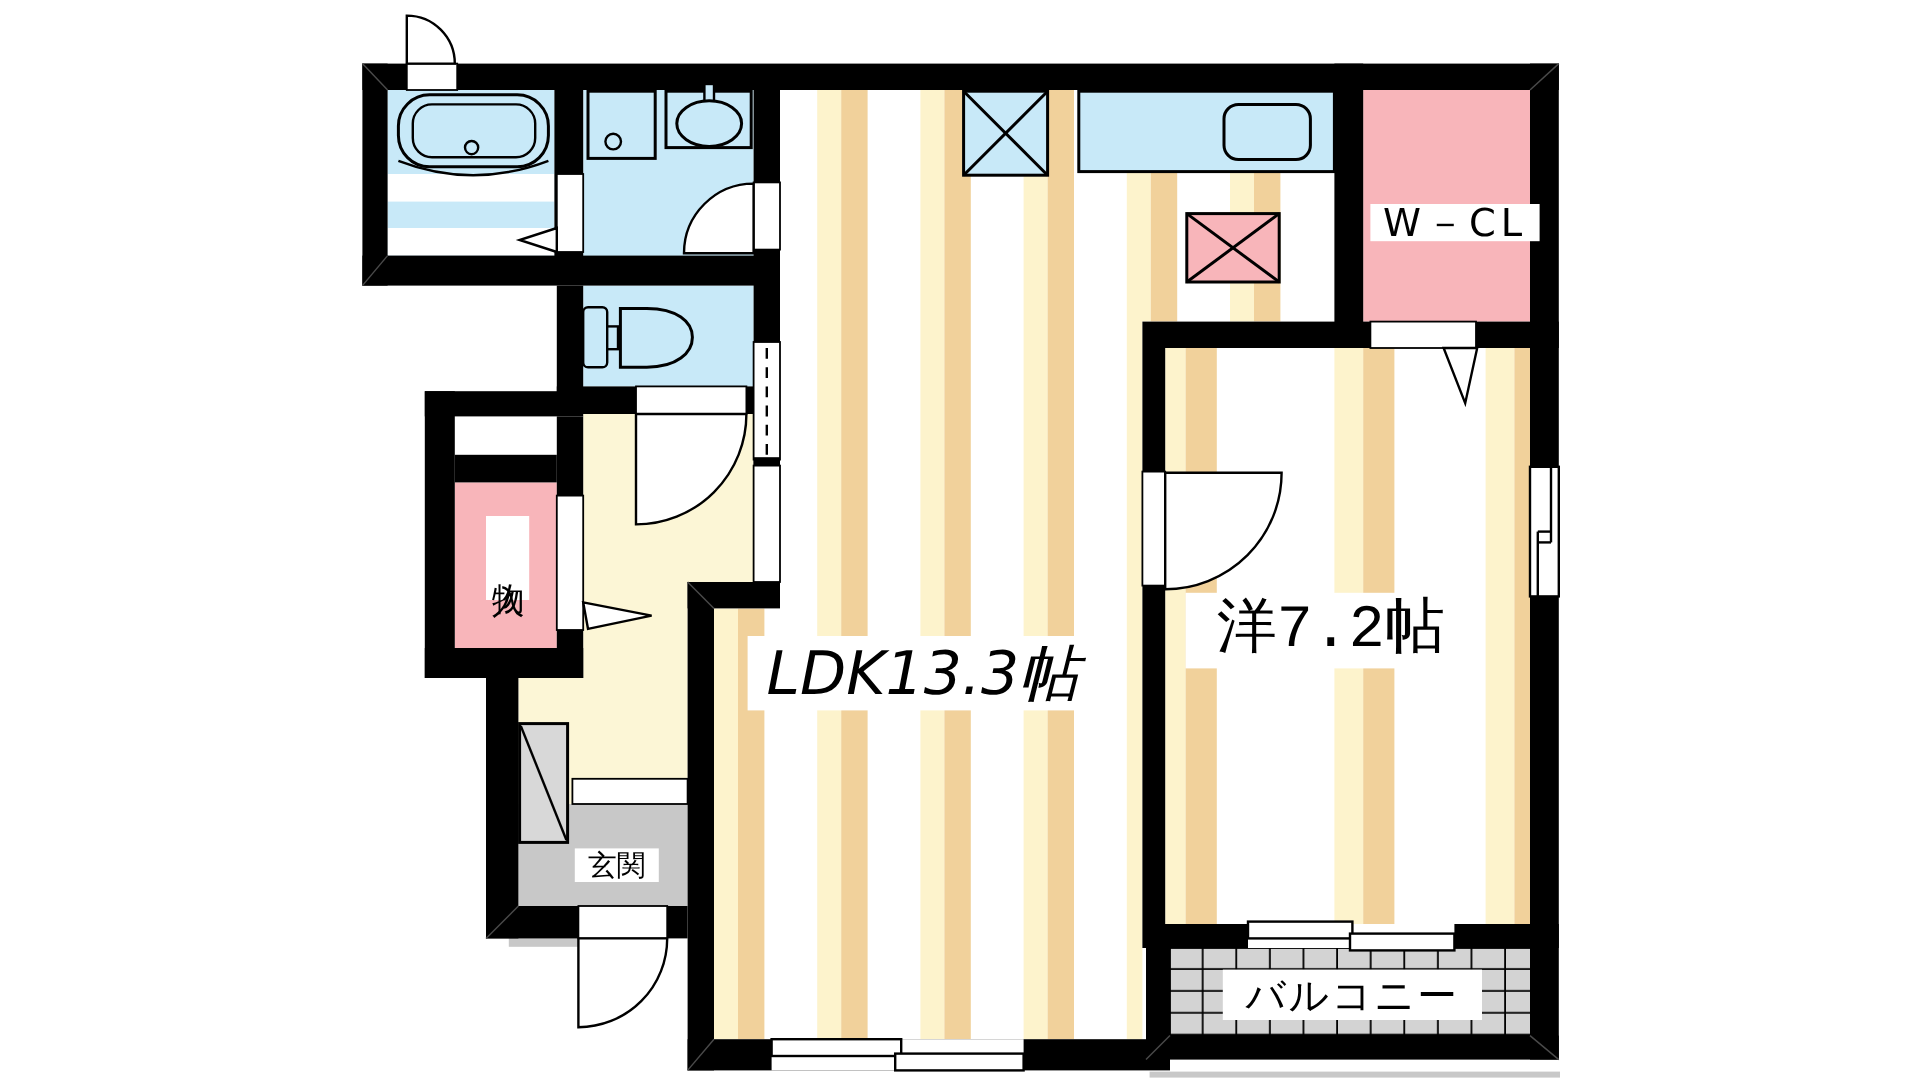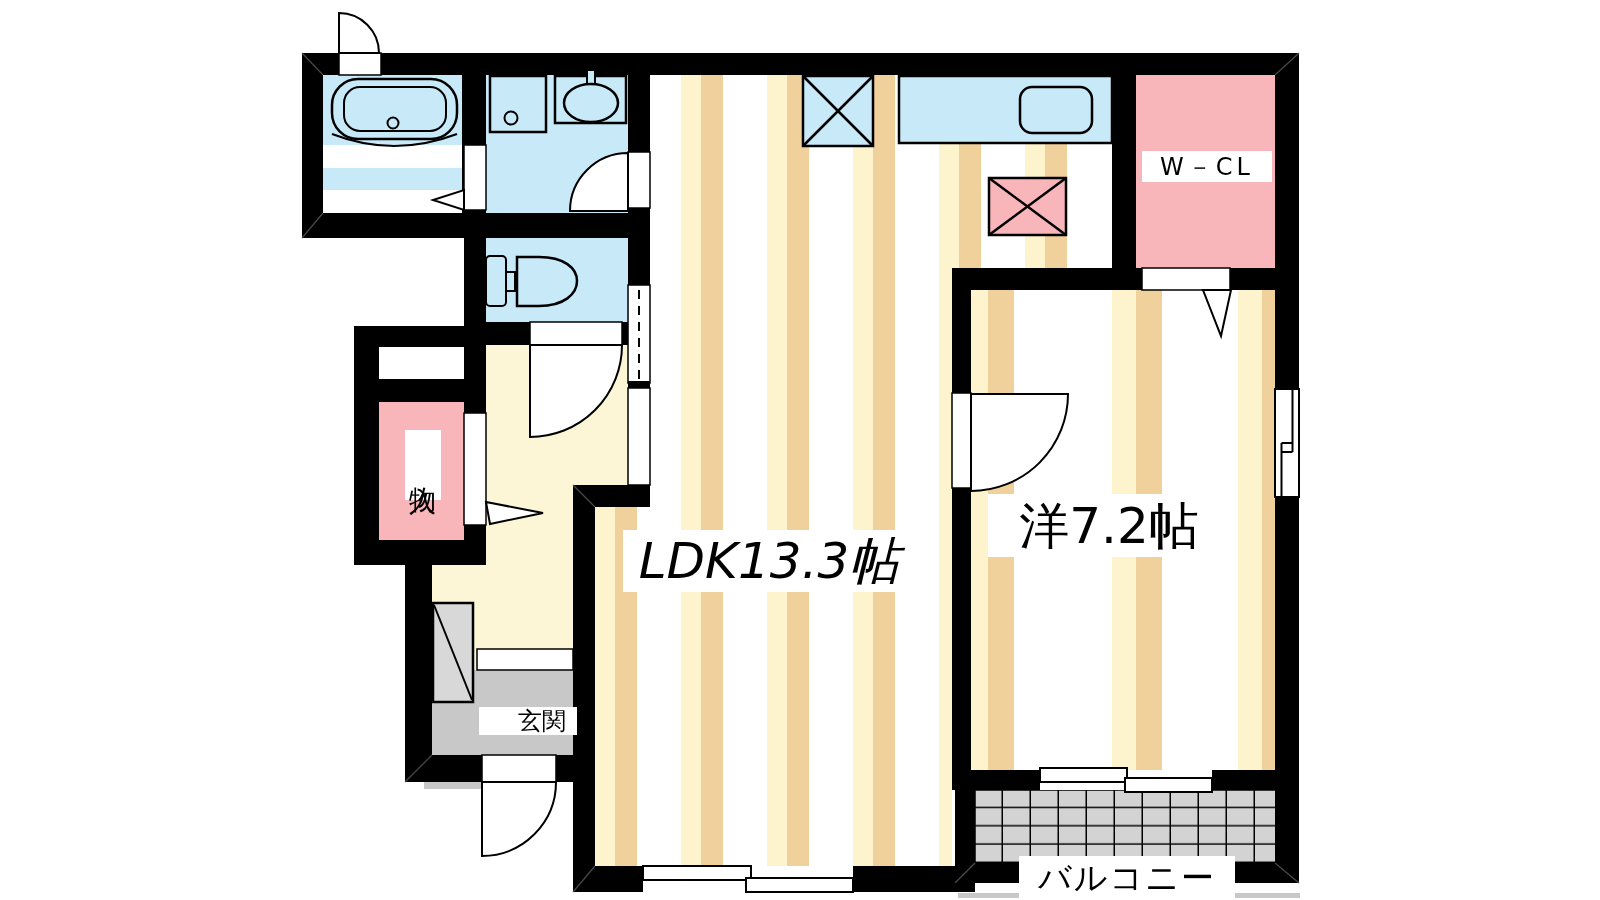--- a/index.html
+++ b/index.html
@@ -26,26 +26,26 @@
   .f-hall{fill:var(--hallway-yellow);}
   .f-gray{fill:var(--entrance-gray);}
   .f-white{fill:#ffffff;}
   .ln{fill:none;stroke:#000;}
   .op{fill:#ffffff;stroke:#000;stroke-width:1.5;}
   .leaf{fill:#ffffff;stroke:#000;stroke-width:2;}
   .miter{stroke:#4a4a4a;stroke-width:1.2;}
   .room-label{position:absolute;display:flex;align-items:center;justify-content:center;
       background:#fff;color:#000;white-space:nowrap;line-height:1;}
   .lbl-ldk{left:623px;top:530px;width:292px;height:62px;font-size:50px;font-style:italic;}
-  .lbl-bed{left:988px;top:494px;width:242px;height:63px;font-size:50px;}
-  .lbl-wcl{left:1142px;top:151px;width:130px;height:31px;font-size:24px;letter-spacing:4px;}
+  .lbl-bed{left:988px;top:494px;width:242px;height:63px;font-size:50px;font-family:Liberation Mono, monospace;}
+  .lbl-wcl{left:1142px;top:170px;width:141px;height:31px;font-size:32px;letter-spacing:4px;}
   .lbl-sto{left:405px;top:430px;width:36px;height:70px;font-size:27px;
       writing-mode:vertical-rl;text-orientation:upright;}
-  .lbl-gen{left:479px;top:707px;width:70px;height:28px;font-size:24px;padding-left:28px;}
-  .lbl-bal{left:1019px;top:808px;width:216px;height:42px;font-size:33px;letter-spacing:2px;margin-top:48px;}
+  .lbl-gen{left:479px;top:707px;width:70px;height:28px;font-size:24px;}
+  .lbl-bal{left:1019px;top:808px;width:216px;height:42px;font-size:33px;letter-spacing:2px;}
 </style>
 </head>
 <body>
 
 <div id="stage">
 <svg id="plan-svg" width="1600" height="900" viewBox="0 0 1600 900">
   <defs>
     <clipPath id="ldkClip">
       <polygon points="650,75 1112,75 1112,268 952,268 952,866 595,866 595,507 650,507"></polygon>
     </clipPath>

